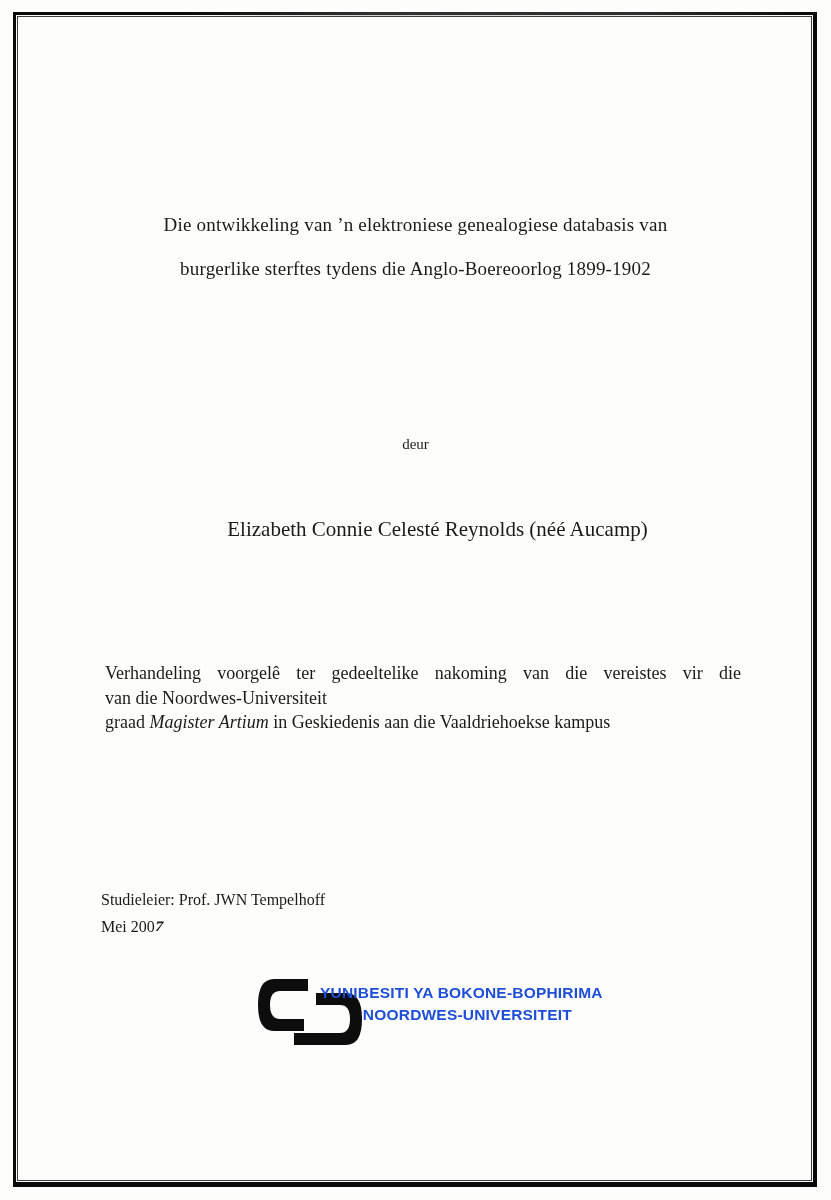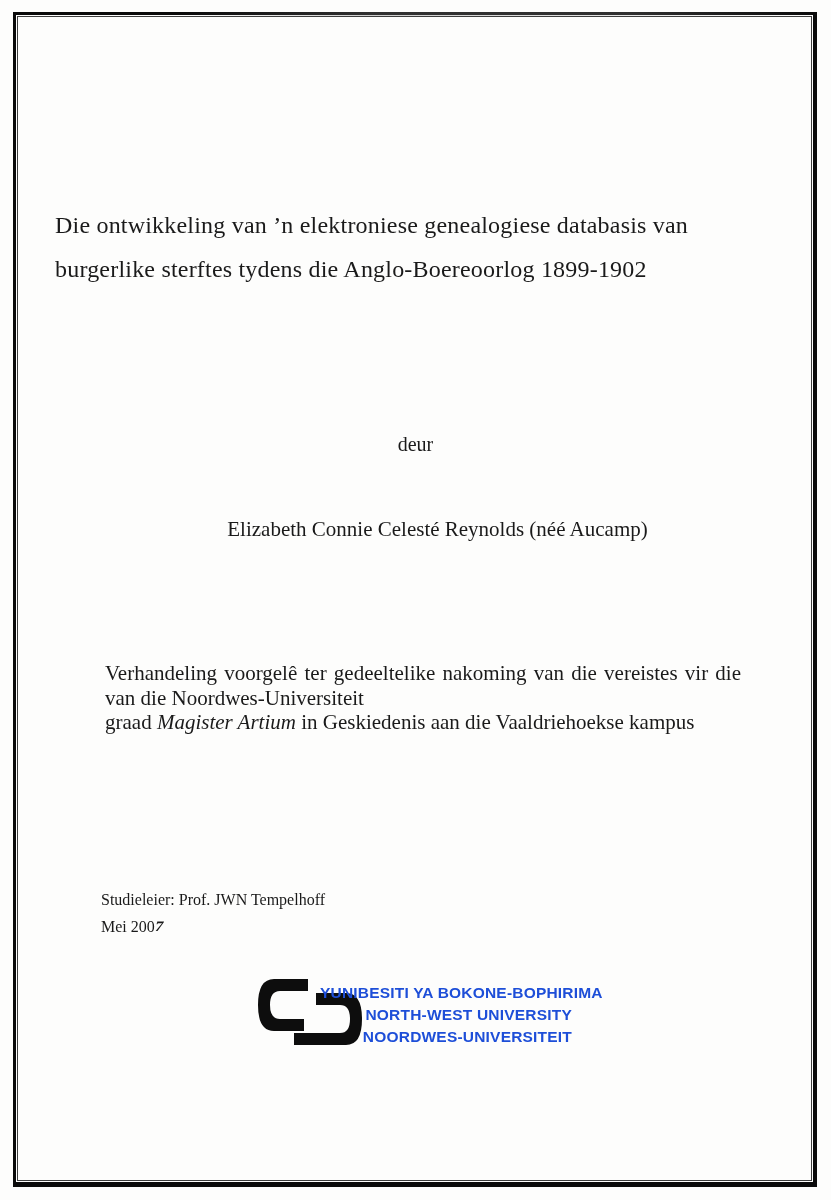--- a/index.html
+++ b/index.html
@@ -32,37 +32,38 @@
     border:1px solid #3d3d3d;
   }
   
   .scan-smudge{
     position:absolute;left:180px;top:12px;width:640px;height:4px;
     background:linear-gradient(90deg, rgba(0,0,0,0) 0%, rgba(120,120,120,.35) 30%, rgba(160,160,160,.25) 70%, rgba(0,0,0,0) 100%);
   }
 
   .title-block{
     position:absolute;left:55px;right:55px;top:203px;
-    font-size:24px;
+    text-align:center;
+    font-size:19px;
     line-height:44px;
     letter-spacing:.2px;
   }
   .byline{
     position:absolute;left:0;right:0;top:431px;
     text-align:center;
-    font-size:20px;line-height:26px;
+    font-size:15px;line-height:26px;
   }
   .author{
     position:absolute;left:0;right:0;top:515px;
     text-align:center;
     font-size:21px;line-height:28px;padding-left:44px;
   }
   .statement{
     position:absolute;left:105px;width:636px;top:661px;
-    font-size:21px;line-height:24.5px;
+    font-size:18px;line-height:24.5px;
   }
   .statement .justify-line{
     text-align:justify;
     text-align-last:justify;
   }
   .italic{font-style:italic;}
   .supervisor-block{
     position:absolute;left:101px;top:886px;
     font-size:16px;line-height:27px;
   }
@@ -123,18 +124,17 @@
 
   <div class="logo">
     <div class="logo-mark">
       <svg viewBox="0 2 104 70" xmlns="http://www.w3.org/2000/svg" aria-hidden="true">
         <path fill="#0d0d0d" d="M50,4 H16 Q0,4 0,30 Q0,56 16,56 H46 V44 H22 Q12,44 12,30 Q12,16 22,16 H50 Z"></path>
         <path fill="#0d0d0d" d="M36,70 H88 Q104,70 104,44 Q104,18 88,18 H58 V30 H82 Q92,30 92,44 Q92,58 82,58 H36 Z"></path>
       </svg>
     </div>
     <div class="logo-text">
       <div>YUNIBESITI YA BOKONE-BOPHIRIMA</div>
-      <div>NORTH-WEST UNIVERSITY</div>
       <div>NOORDWES-UNIVERSITEIT</div>
     </div>
   </div>
 
 </div>
 
 </body></html>

